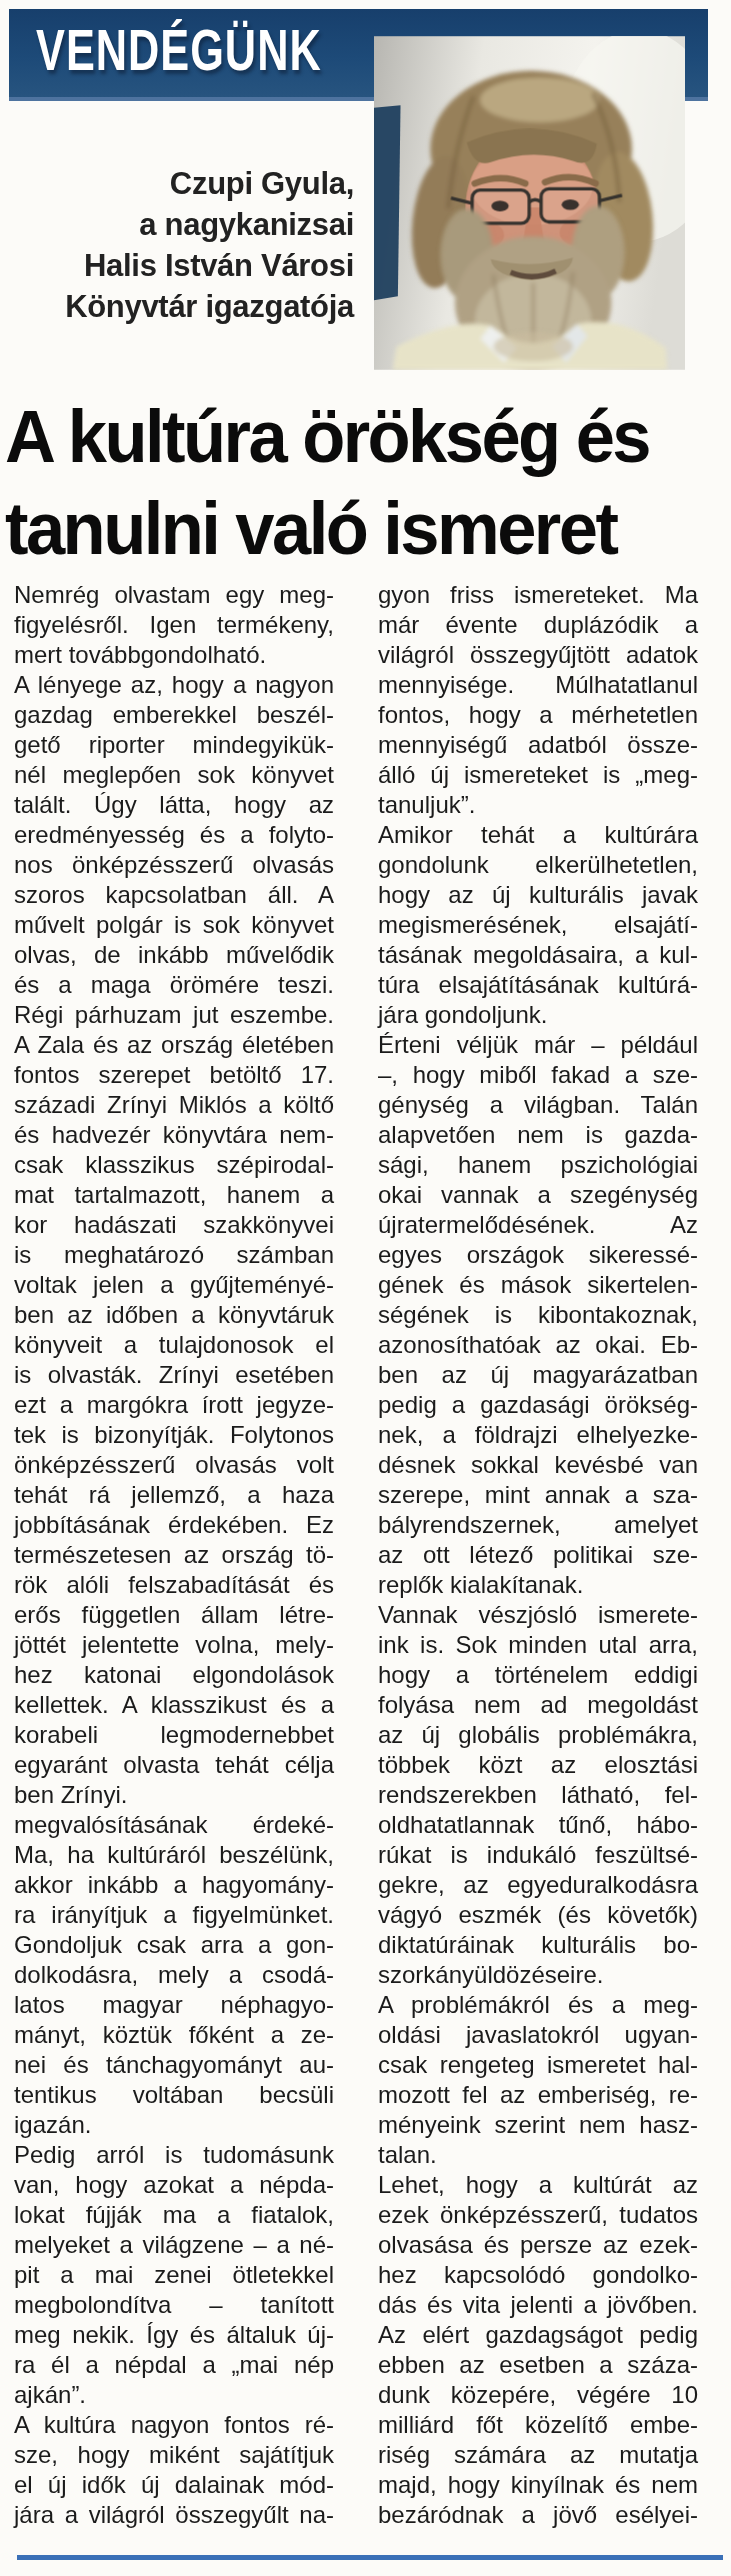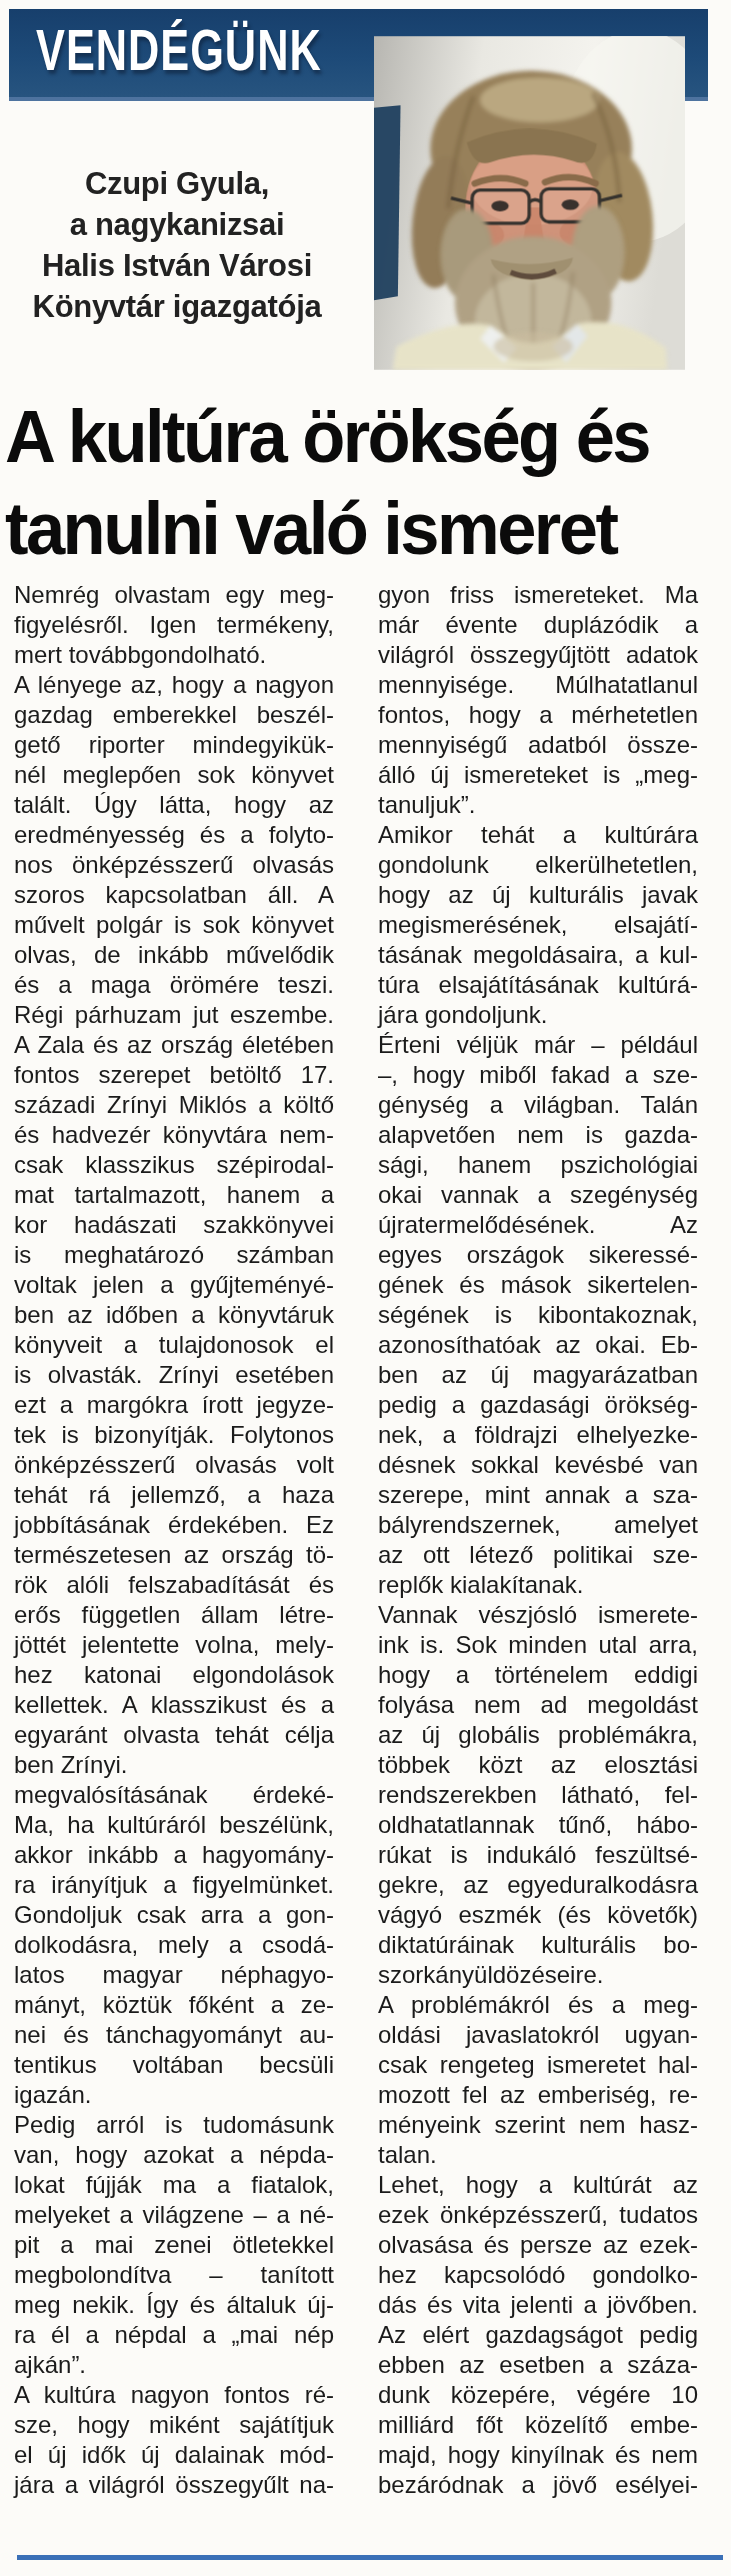--- a/index.html
+++ b/index.html
@@ -26,21 +26,21 @@
   }
   
   .photo{
     position:absolute; left:374px; top:36px; width:311px; height:334px;
     z-index:2;
   }
   .photo svg{display:block;}
   
   .caption{
     position:absolute; left:0; top:163px; width:354px;
-    text-align:center; font-weight:bold; color:#222;
+    text-align:right; font-weight:bold; color:#222;
     font-size:31px; line-height:41px; letter-spacing:-0.3px;
   }
   
   .headline{
     position:absolute; left:5.3px; top:390px; width:763px;
     font-weight:bold; color:#0b0b0b;
     font-size:75px; line-height:92px; letter-spacing:-2.7px;
     transform:scaleX(0.94); transform-origin:left top;
     white-space:nowrap;
   }
@@ -184,20 +184,21 @@
       <div class="line">tek is bizonyítják. Folytonos</div>
       <div class="line">önképzésszerű olvasás volt</div>
       <div class="line">tehát rá jellemző, a haza</div>
       <div class="line">jobbításának érdekében. Ez</div>
       <div class="line">természetesen az ország tö-</div>
       <div class="line">rök alóli felszabadítását és</div>
       <div class="line">erős független állam létre-</div>
       <div class="line">jöttét jelentette volna, mely-</div>
       <div class="line">hez katonai elgondolások</div>
       <div class="line">kellettek. A klasszikust és a</div>
+      <div class="line">korabeli legmodernebbet</div>
       <div class="line">egyaránt olvasta tehát célja</div>
       <div class="line ragged">ben Zrínyi.</div>
       <div class="line">megvalósításának érdeké-</div>
       <div class="line">Ma, ha kultúráról beszélünk,</div>
       <div class="line">akkor inkább a hagyomány-</div>
       <div class="line">ra irányítjuk a figyelmünket.</div>
       <div class="line">Gondoljuk csak arra a gon-</div>
       <div class="line">dolkodásra, mely a csodá-</div>
       <div class="line">latos magyar néphagyo-</div>
       <div class="line">mányt, köztük főként a ze-</div>
@@ -274,20 +275,21 @@
       <div class="line ragged">talan.</div>
       <div class="line">Lehet, hogy a kultúrát az</div>
       <div class="line">ezek önképzésszerű, tudatos</div>
       <div class="line">olvasása és persze az ezek-</div>
       <div class="line">hez kapcsolódó gondolko-</div>
       <div class="line">dás és vita jelenti a jövőben.</div>
       <div class="line">Az elért gazdagságot pedig</div>
       <div class="line">ebben az esetben a száza-</div>
       <div class="line">dunk közepére, végére 10</div>
       <div class="line">milliárd főt közelítő embe-</div>
+      <div class="line">riség számára az mutatja</div>
       <div class="line">majd, hogy kinyílnak és nem</div>
       <div class="line">bezáródnak a jövő esélyei-</div>
     </div>
 
   <div class="bottom-rule"></div>
 
 </div>
 
 
 </body></html>

